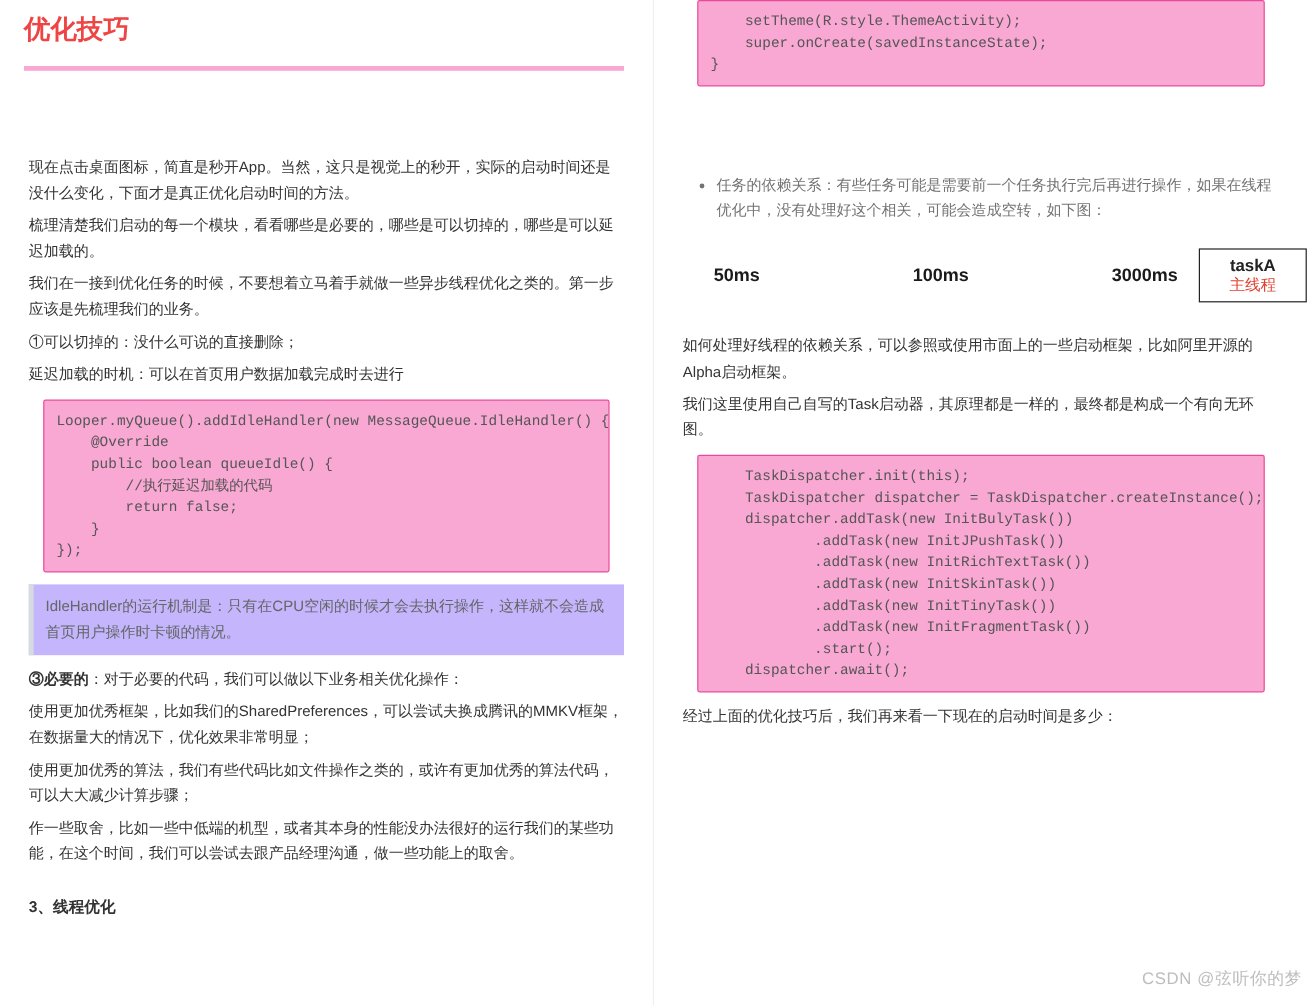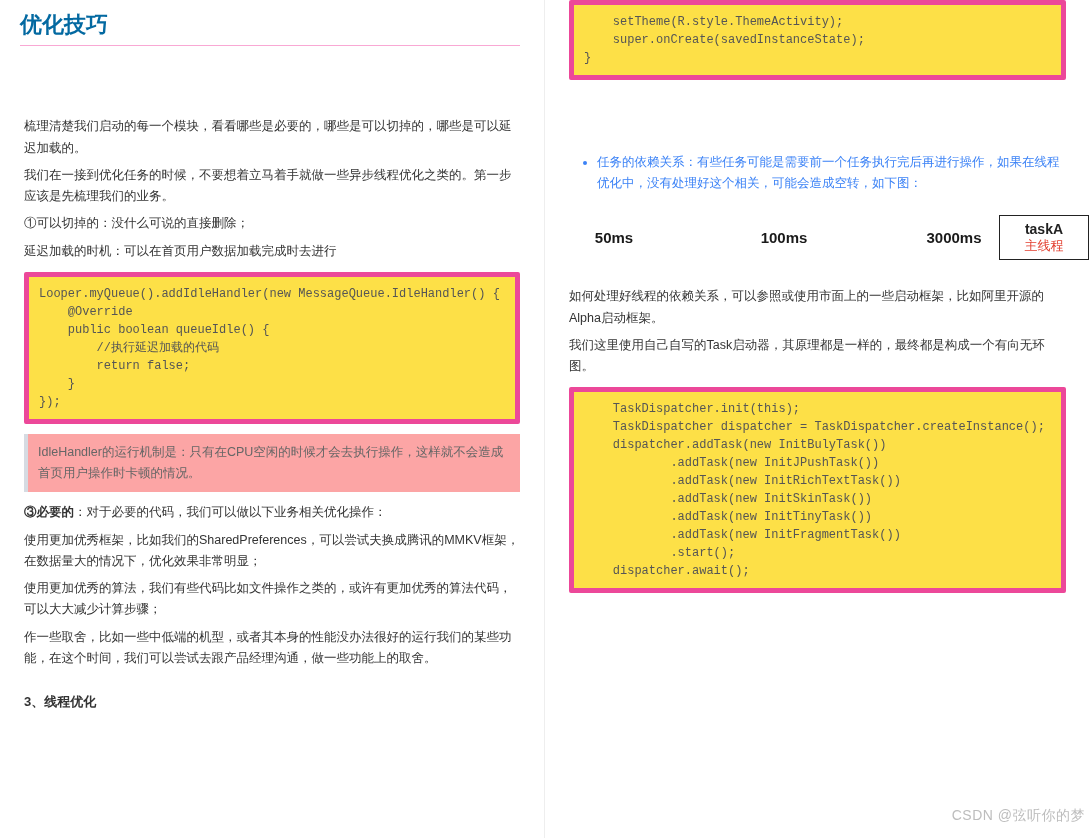--- a/index.html
+++ b/index.html
@@ -15,53 +15,53 @@
     position: relative;
   }
   .col {
     width: 50%;
     padding: 6px 24px 12px 24px;
     overflow: hidden;
   }
   .col.left { border-right: 1px solid #eee; }
   h2.main-title {
     font-size: 22px;
-    color: #0369a1;
+    color: #ef4444;
     font-weight: 600;
     margin-bottom: 8px;
-    padding-bottom: 2px;
-    border-bottom: 1px solid #f9a8d4;
+    padding-bottom: 12px;
+    border-bottom: 4px solid #f9a8d4;
     margin-left: -4px;
   }
   .spacer { height: 56px; }
   p { margin: 6px 0; color: #333; font-size: 12.5px; }
   .sec-title { font-weight: 700; color: #333; margin-top: 22px; margin-bottom: 8px; font-size: 13px; }
   pre.code {
-    background: #fde047;
-    border: 5px solid #ec4899;
+    background: #f9a8d4;
+    border: 1px solid #ec4899;
     padding: 8px 10px;
     font-family: Consolas, "Courier New", monospace;
     font-size: 12px;
     white-space: pre;
     color: #555;
-    margin: 10px 0;
+    margin: 10px 12px;
     border-radius: 2px;
     line-height: 1.5;
     overflow: hidden;
   }
   .note {
     border-left: 4px solid #d6dbe2;
-    background: #fca5a5;
+    background: #c4b5fd;
     color: #666;
     padding: 8px 10px;
     margin: 10px 0;
     font-size: 12.5px;
   }
   ul.bullets { list-style: disc; padding-left: 28px; margin: 6px 0; }
-  ul.bullets li { margin: 4px 0; color: #3b82f6; font-size: 12.5px; }
+  ul.bullets li { margin: 4px 0; color: #737373; font-size: 12.5px; }
   .kw { font-weight: 700; }
   .diagram {
     display: flex;
     flex-direction: row;
     align-items: center;
     margin: 12px 0 18px 0;
   }
   .row-ms, .row-box {
     display: flex;
     gap: 80px;
@@ -91,20 +91,21 @@
     letter-spacing: .5px;
   }
   .below-row { display:flex; width:420px; position:relative; height:32px; }
 </style>
 </head>
 <body>
 
 <div class="col left">
   <h2 class="main-title">优化技巧</h2>
   <div class="spacer"></div>
+  <p>现在点击桌面图标，简直是秒开App。当然，这只是视觉上的秒开，实际的启动时间还是没什么变化，下面才是真正优化启动时间的方法。</p>
 
   <p>梳理清楚我们启动的每一个模块，看看哪些是必要的，哪些是可以切掉的，哪些是可以延迟加载的。</p>
   <p>我们在一接到优化任务的时候，不要想着立马着手就做一些异步线程优化之类的。第一步应该是先梳理我们的业务。</p>
   <p>①可以切掉的：没什么可说的直接删除；</p>
   <p>延迟加载的时机：可以在首页用户数据加载完成时去进行</p>
 
   <pre class="code">Looper.myQueue().addIdleHandler(new MessageQueue.IdleHandler() {
     @Override
     public boolean queueIdle() {
         //执行延迟加载的代码
@@ -175,15 +176,16 @@
     TaskDispatcher dispatcher = TaskDispatcher.createInstance();
     dispatcher.addTask(new InitBulyTask())
             .addTask(new InitJPushTask())
             .addTask(new InitRichTextTask())
             .addTask(new InitSkinTask())
             .addTask(new InitTinyTask())
             .addTask(new InitFragmentTask())
             .start();
     dispatcher.await();</pre>
 
+  <p>经过上面的优化技巧后，我们再来看一下现在的启动时间是多少：</p>
 </div>
 
 <div class="watermark">CSDN @弦听你的梦</div>
 
 </body></html>

